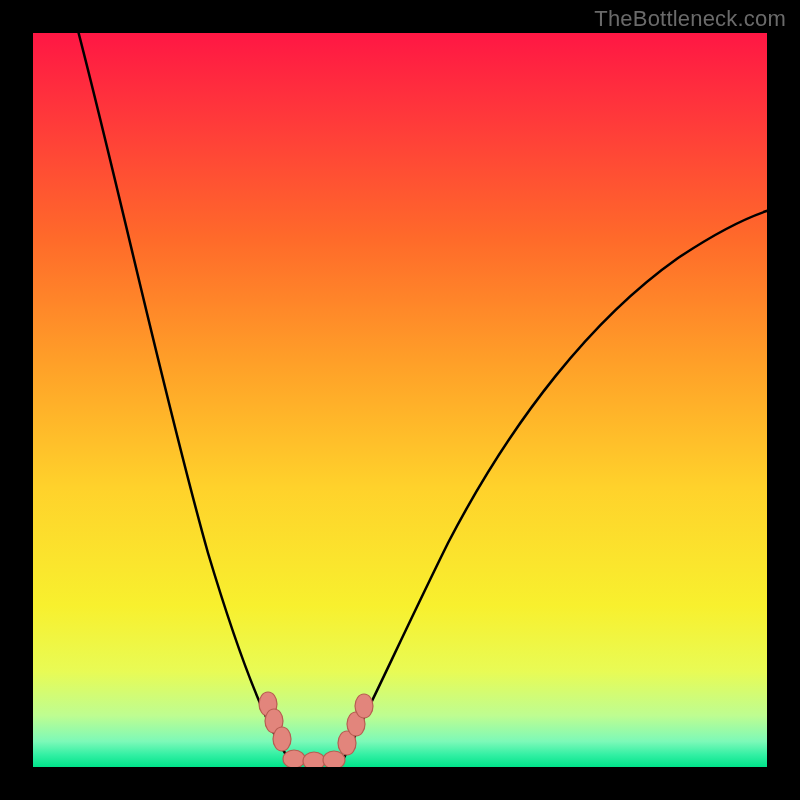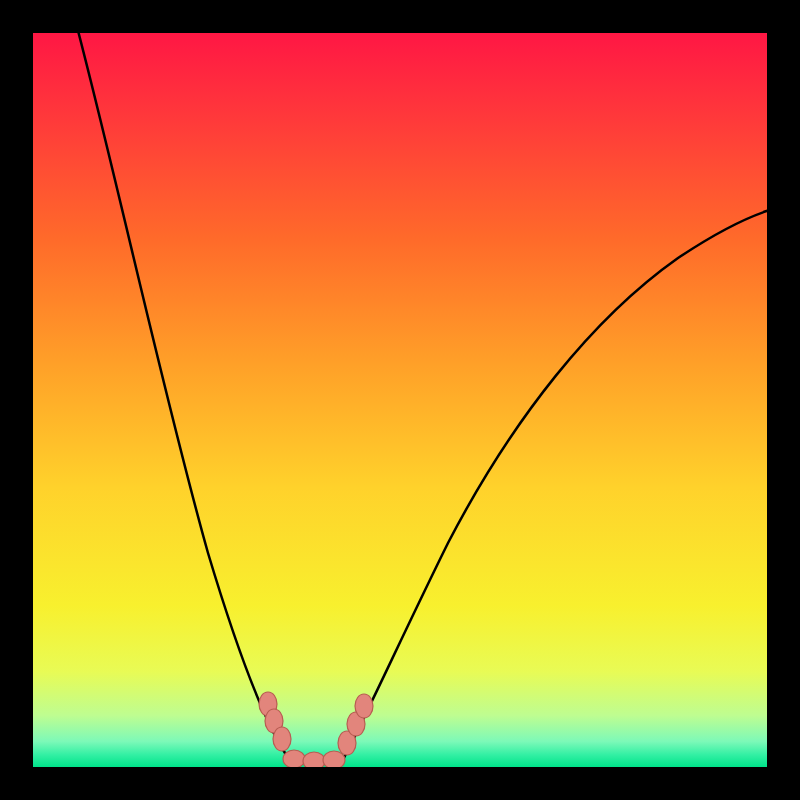--- a/index.html
+++ b/index.html
@@ -55,20 +55,21 @@
   .marker {
     fill: #E2857C;
     stroke: #B85C52;
     stroke-width: 1.2;
   }
 </style>
 </head>
 <body>
 <div class="container">
 
+  <div class="watermark">TheBottleneck.com</div>
 
   <div class="plot-area">
 
     <svg class="gradient" width="734" height="734">
       <defs>
         <linearGradient id="bg-grad" x1="0" y1="0" x2="0" y2="1">
           <stop offset="0%" stop-color="#FF1744"></stop>
           <stop offset="12%" stop-color="#FF3A3A"></stop>
           <stop offset="28%" stop-color="#FF6A2A"></stop>
           <stop offset="45%" stop-color="#FFA028"></stop>

